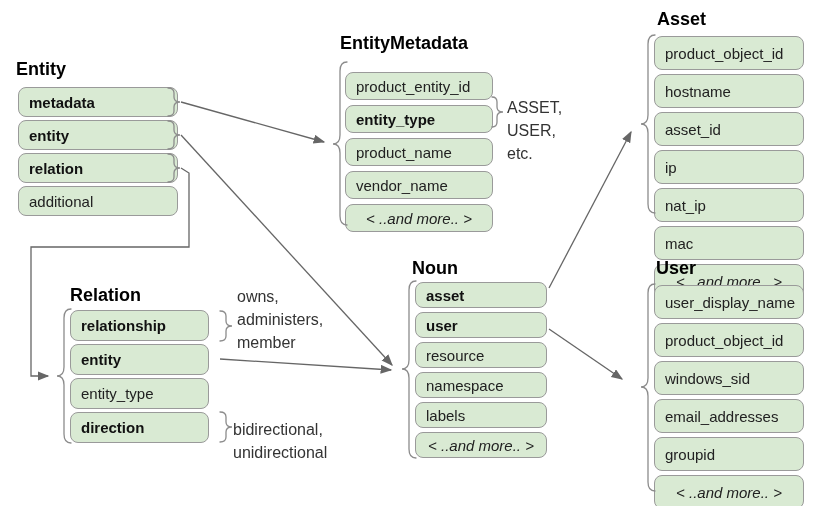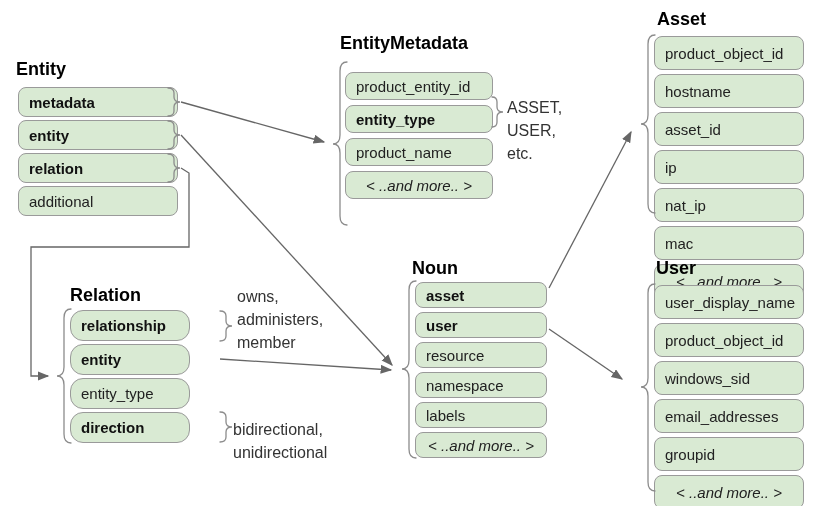--- a/index.html
+++ b/index.html
@@ -33,21 +33,21 @@
   .row.bold{font-weight:bold;color:#111;}
   .row.more{font-style:italic;justify-content:center;padding:0 4px;}
   .g-entity .row{width:160px;height:30px;}
   .g-entity .rows{row-gap:3px;}
   .g-em .row{width:148px;height:28px;}
   .g-em .rows{row-gap:5px;}
   .g-asset .row,.g-user .row{width:150px;height:34px;}
   .g-asset .rows,.g-user .rows{row-gap:4px;}
   .g-noun .row{width:132px;height:26px;}
   .g-noun .rows{row-gap:4px;}
-  .g-rel .row{width:120px;height:31px;border-radius:13px;}
+  .g-rel .row{width:139px;height:31px;}
   .g-rel .rows{row-gap:3px;}
   .annot{
     position:absolute;font-size:16px;line-height:23px;color:#333;
     white-space:nowrap;
   }
   svg.overlay{position:absolute;left:0;top:0;pointer-events:none;}
   .brace{stroke:var(--brace);stroke-width:1.3;fill:none;stroke-linecap:round;}
   .arrow{stroke:var(--arrow);stroke-width:1.3;fill:none;}
   .arrowhead{fill:var(--arrow);}
 </style>
@@ -65,20 +65,21 @@
       <div class="row">additional</div>
     </div>
   </div>
 
   <div class="g-em">
     <div class="box-title" style="left:340px;top:33px;">EntityMetadata</div>
     <div class="rows" style="left:345px;top:72px;">
       <div class="row">product_entity_id</div>
       <div class="row bold">entity_type</div>
       <div class="row">product_name</div>
+      <div class="row">vendor_name</div>
       <div class="row more">&lt; ..and more.. &gt;</div>
     </div>
   </div>
 
   <div class="g-asset">
     <div class="box-title" style="left:657px;top:9px;">Asset</div>
     <div class="rows" style="left:654px;top:36px;">
       <div class="row">product_object_id</div>
       <div class="row">hostname</div>
       <div class="row">asset_id</div>

